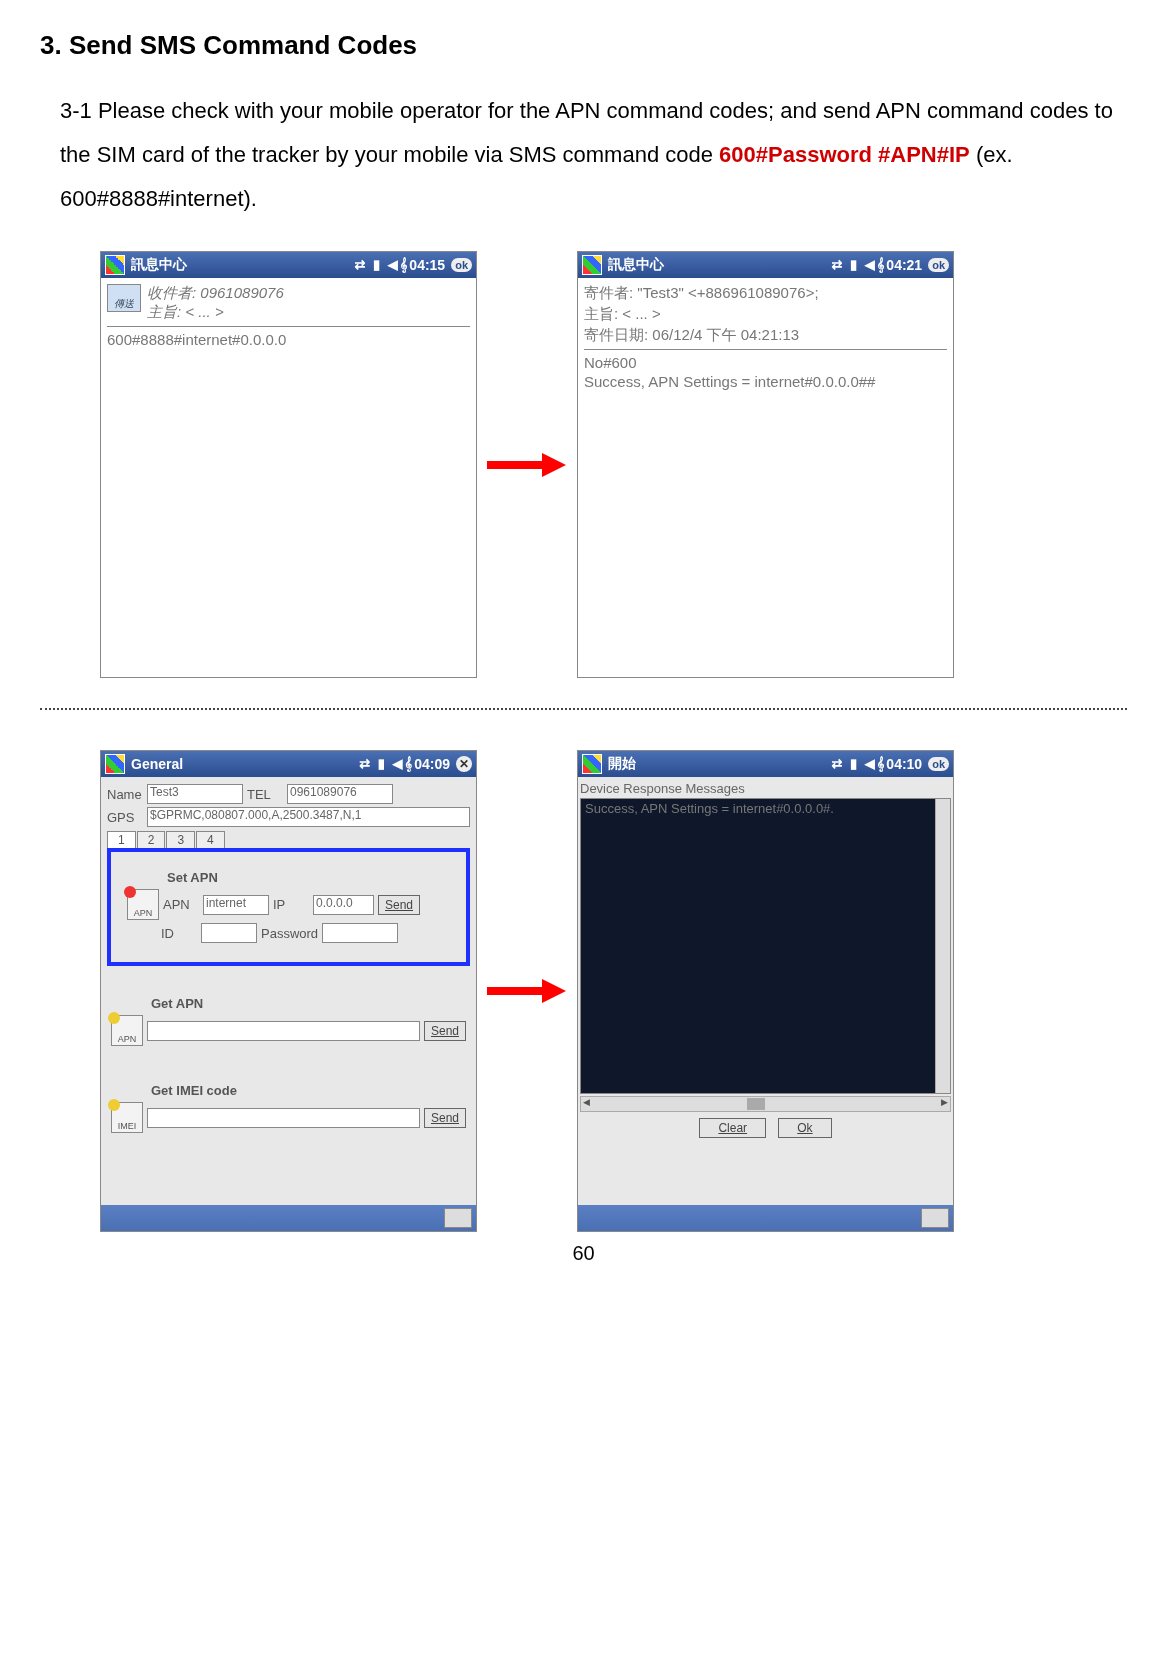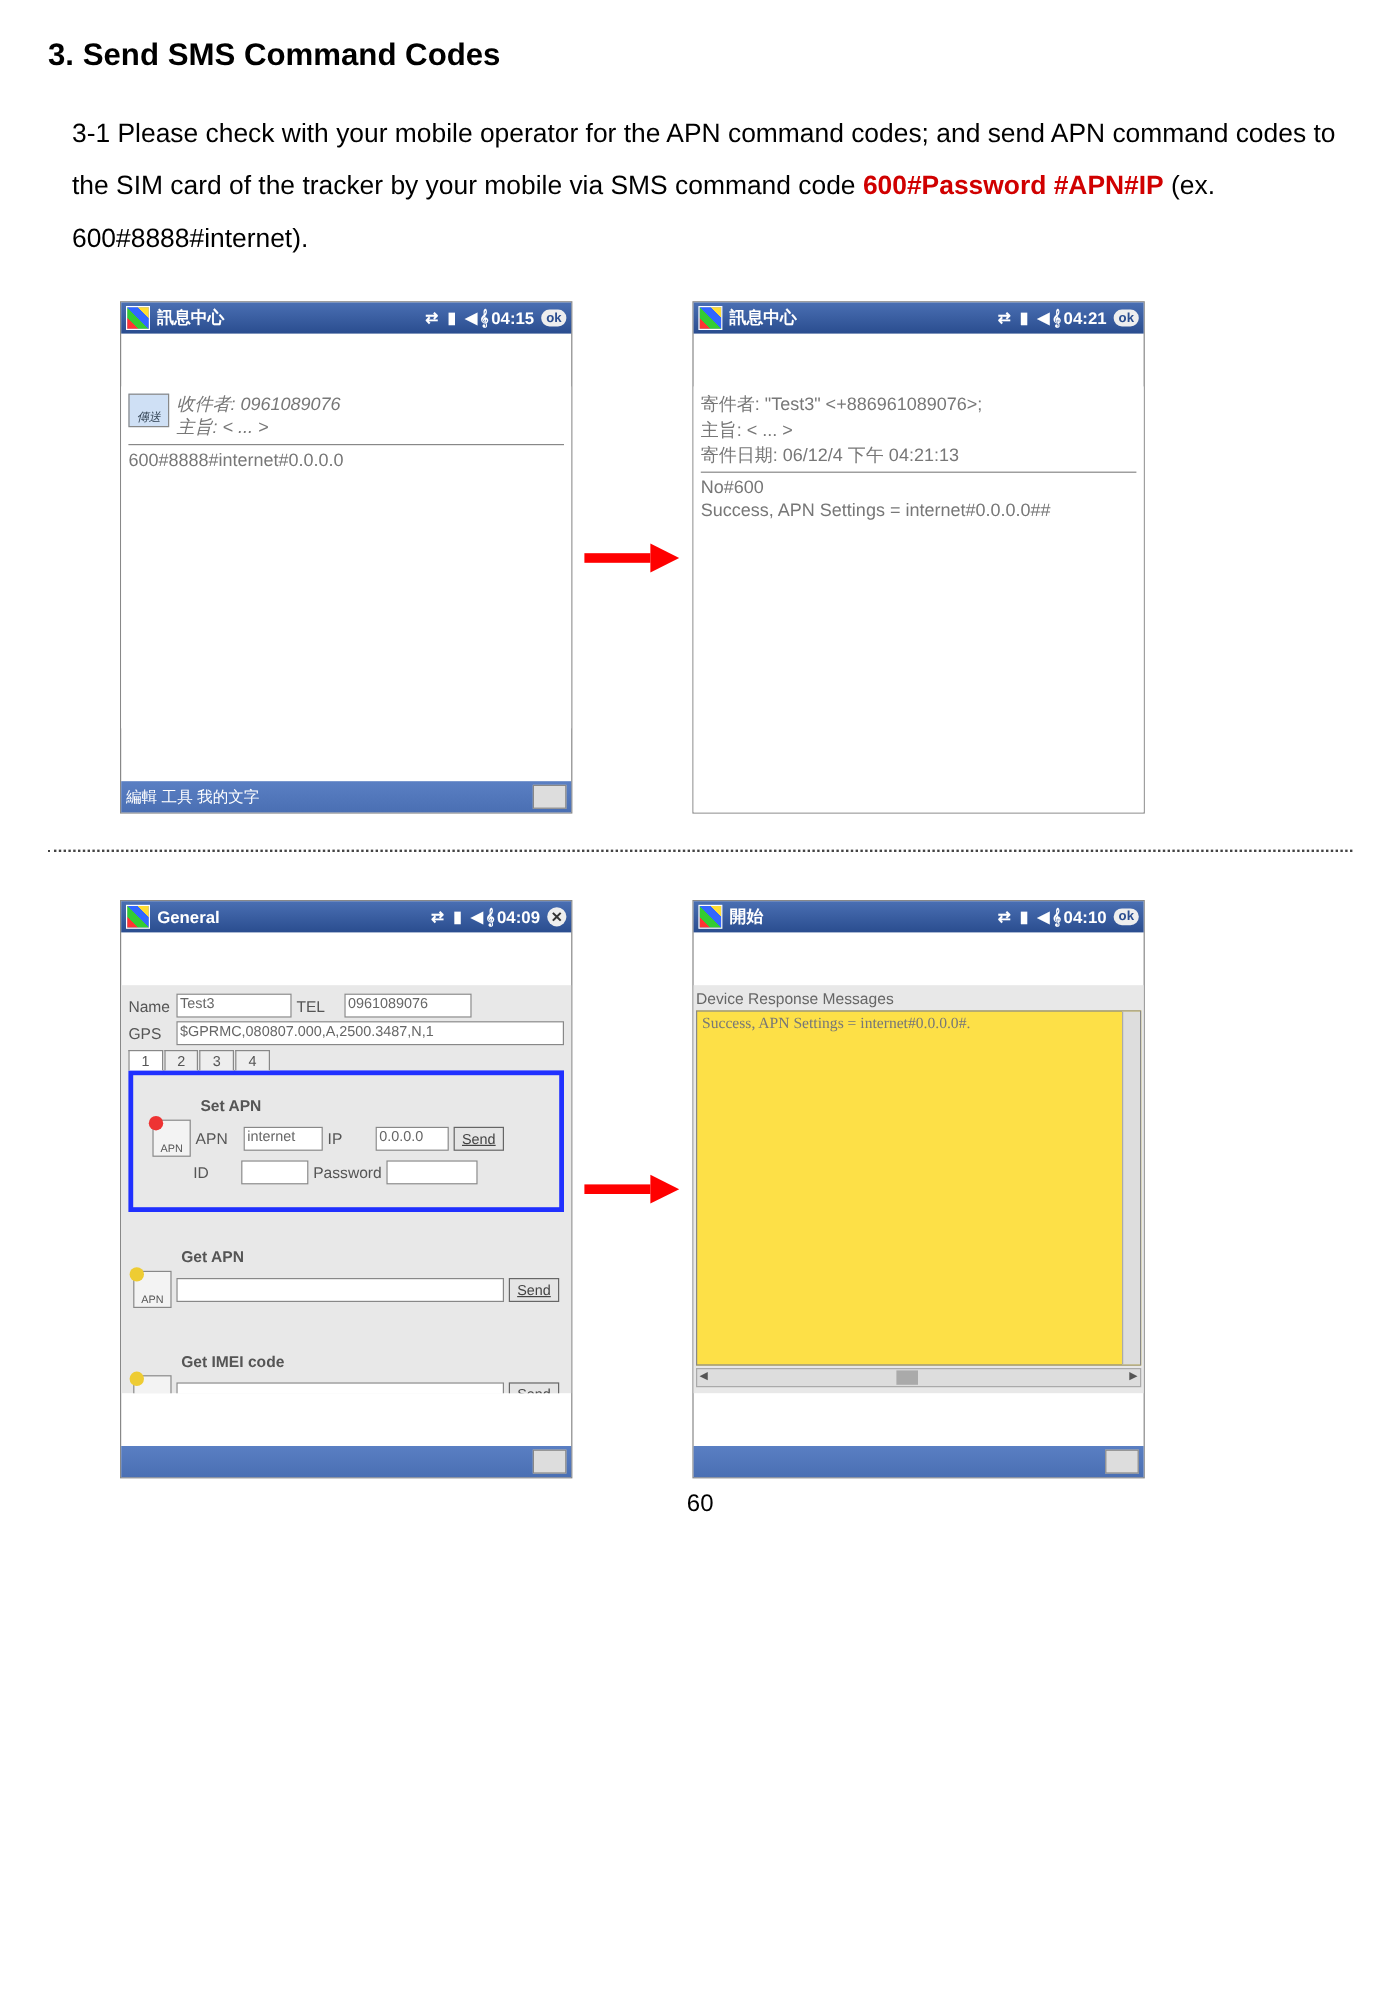--- a/index.html
+++ b/index.html
@@ -30,21 +30,20 @@
   }
   .phone {
     width: 375px;
     height: 425px;
     border: 1px solid #888;
     background: #fff;
     display: flex;
     flex-direction: column;
     font-size: 14px;
     color: #444;
-    gap: 44px;
   }
   .titlebar {
     height: 26px;
     background: linear-gradient(#4a6fb3, #2a4d8f);
     color: #fff;
     display: flex;
     align-items: center;
     padding: 0 4px;
     font-size: 14px;
     font-weight: bold;
@@ -176,28 +175,27 @@
     border:1px solid #666;
     background:#e5e5e5;
     font-size:12px;
     padding:2px 6px;
     color:#444;
     text-decoration:underline;
   }
   .section-plain { padding:4px; margin-top:24px;}
   .resp-box {
     border:1px solid #888;
-    background:#fde047;
+    background:#0f172a;
     height: 290px;
     margin:2px;
     padding:2px 4px;
     font-size:13px;
     color:#777;
     position:relative;
-    font-family:Liberation Serif, serif;
   }
   .resp-header { font-size:13px; color:#666; margin:4px 2px 0 2px;}
   .scrollbar {
     position:absolute; right:0; top:0; bottom:0; width:14px;
     background:#ddd; border-left:1px solid #aaa;
   }
   .hscroll { height:14px; background:#ddd; border:1px solid #aaa; margin:0 2px; position:relative;}
   .hscroll::before{content:"◀"; position:absolute; left:2px; font-size:9px; color:#555; top:0;}
   .hscroll::after{content:"▶"; position:absolute; right:2px; font-size:9px; color:#555; top:0;}
   .hscroll .thumb{position:absolute; left:45%; width:18px; top:1px; bottom:1px; background:#aaa;}
@@ -244,25 +242,20 @@
         <span style="flex:1">
           <span>收件者:</span>
           <span>0961089076</span><br>
           <span>主旨:</span>
           <span>&lt; ... &gt;</span>
         </span>
       </div>
       <div class="hr"></div>
       <div class="line">600#8888#internet#0.0.0.0</div>
     </div>
-    <div class="bottombar">
-      <span>編輯 工具 我的文字</span>
-      <span class="spacer"></span>
-      <span class="kb-icn"></span>
-    </div>
   </div>
 
   <div class="arrow"></div>
 
   <div class="phone">
     <div class="titlebar">
       <span class="winflag"></span>
       <span>訊息中心</span>
       <span class="spacer"></span>
       <span class="status-icons">⇄ ▮ ◀𝄞</span>

